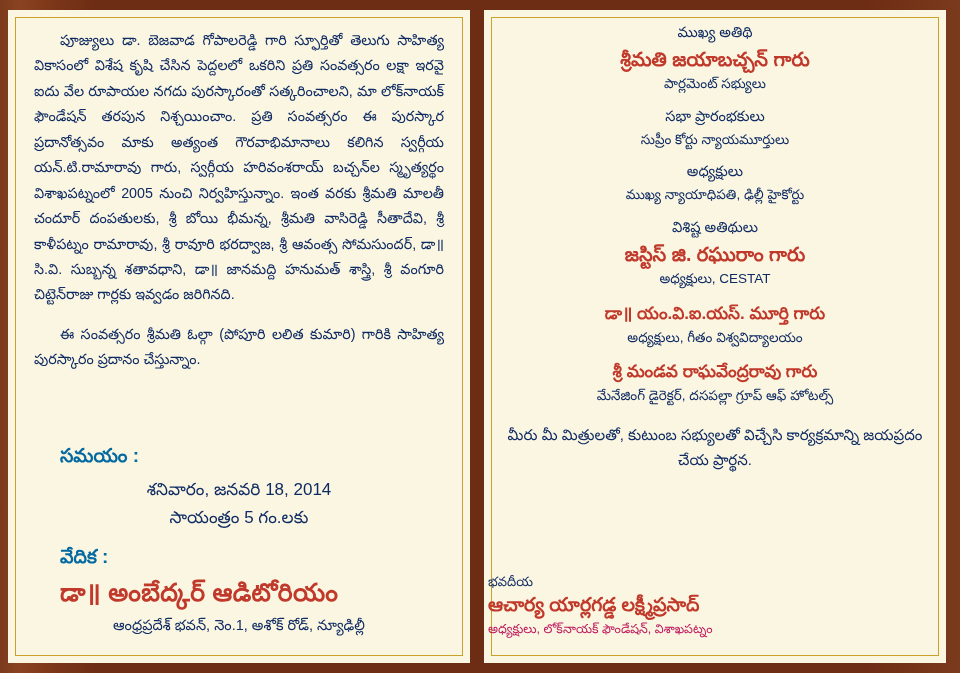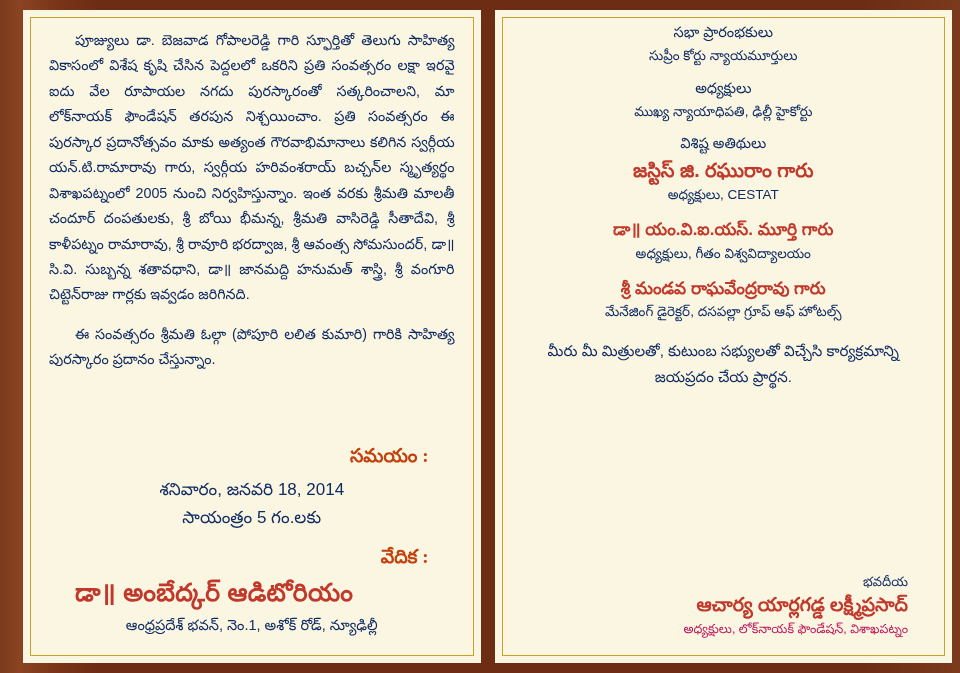--- a/index.html
+++ b/index.html
@@ -13,21 +13,21 @@
     overflow: hidden;
     font-family: "Liberation Sans", sans-serif;
   }
   .card {
     position: relative;
     width: 960px;
     height: 673px;
     background: linear-gradient(90deg,#7b3a1c 0%, #8a4422 2%, #7a3518 6%, #6d2d14 10%, #6d2d14 90%, #7b3a1c 100%);
     box-sizing: border-box;
     display: flex;
-    padding: 10px 8px 10px 23px;
+    padding: 10px 8px 10px 8px;
   }
   .panel {
     background: #fbf6e2;
     position: relative;
     box-sizing: border-box;
   }
   .panel-left {
     width: 462px;
     margin-right: 14px;
     padding: 18px 26px 10px 26px;
@@ -56,26 +56,25 @@
     line-height: 1.78;
     text-align: justify;
     margin: 0 0 14px 0;
     text-indent: 26px;
   }
   .body-para.last {
     margin-bottom: 10px;
   }
 
   .section-label {
-    color: #c2410c;
+    color: #0369a1;
     font-size: 19px;
     font-weight: bold;
-    text-align: right;
+    text-align: left;
     margin: 16px 0 6px 0;
-    font-family: Liberation Serif, serif;
   }
   .center-line {
     color: #0f2b63;
     font-size: 17px;
     text-align: center;
     margin: 2px 0;
     line-height: 1.5;
   }
   .venue-main {
     color: #c0392b;
@@ -135,21 +134,21 @@
   .footer-place {
     color: #0f2b63;
     font-size: 12.5px;
     line-height: 1.5;
     text-align: left;
     width: 110px;
     flex: none;
   }
   .footer-sign {
     flex: 1;
-    text-align: right;
+    text-align: left;
     margin-left: -40px;
   }
   .sign-small {
     color: #0f2b63;
     font-size: 13px;
     margin: 0 0 2px 0;
   }
   .sign-name {
     color: #c0392b;
     font-size: 19px;
@@ -186,20 +185,25 @@
         <div class="section-label">వేదిక :</div>
         <div class="venue-main">డా॥ అంబేద్కర్ ఆడిటోరియం</div>
         <div class="venue-sub">ఆంధ్రప్రదేశ్ భవన్, నెం.1, అశోక్ రోడ్, న్యూఢిల్లీ</div>
       </div>
     </div>
   </div>
 
   <div class="panel panel-right">
     <div class="inner">
 
+      <div class="guest-block">
+        <p class="guest-role">ముఖ్య అతిథి</p>
+        <p class="guest-name">శ్రీమతి జయాబచ్చన్ గారు</p>
+        <p class="guest-desc">పార్లమెంట్ సభ్యులు</p>
+      </div>
 
       <div class="guest-block">
         <p class="guest-role">సభా ప్రారంభకులు</p>
         <p class="guest-desc">సుప్రీం కోర్టు న్యాయమూర్తులు</p>
       </div>
 
       <div class="guest-block">
         <p class="guest-role">అధ్యక్షులు</p>
         <p class="guest-desc">ముఖ్య న్యాయాధిపతి, ఢిల్లీ హైకోర్టు</p>
       </div>

